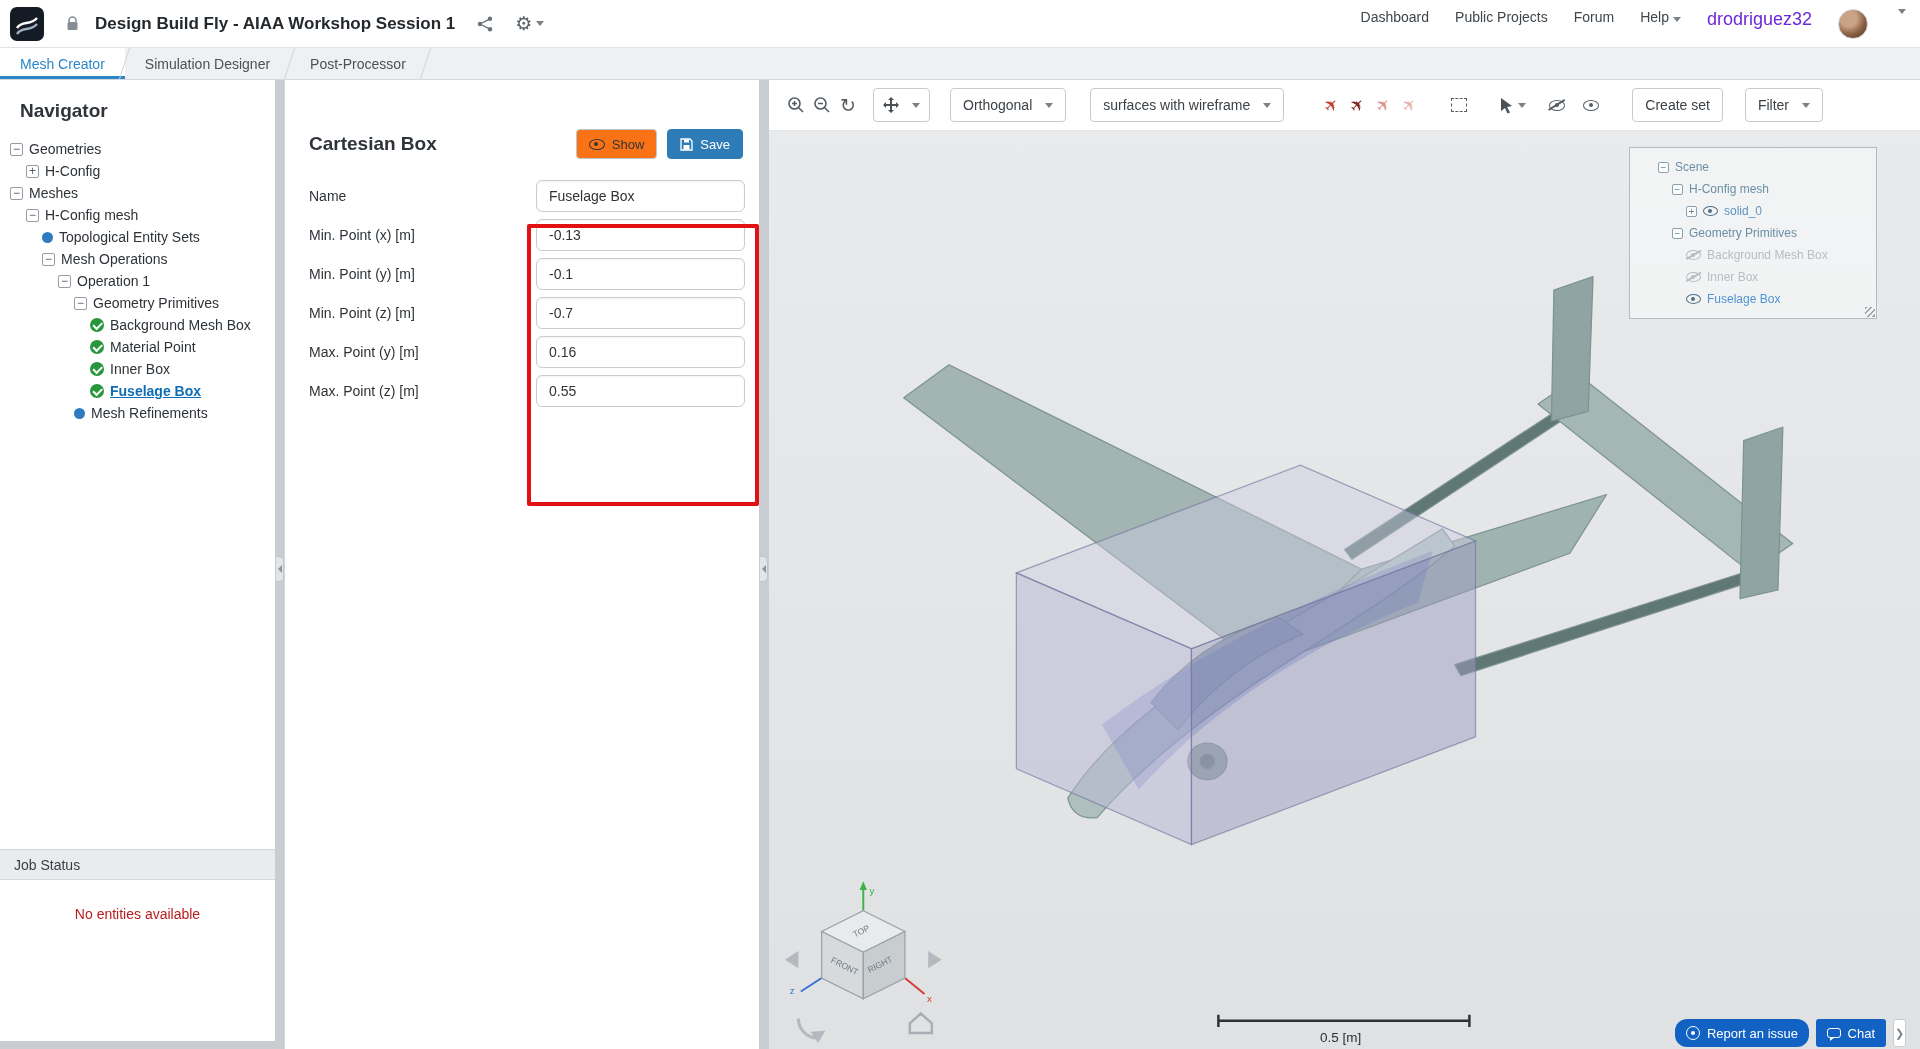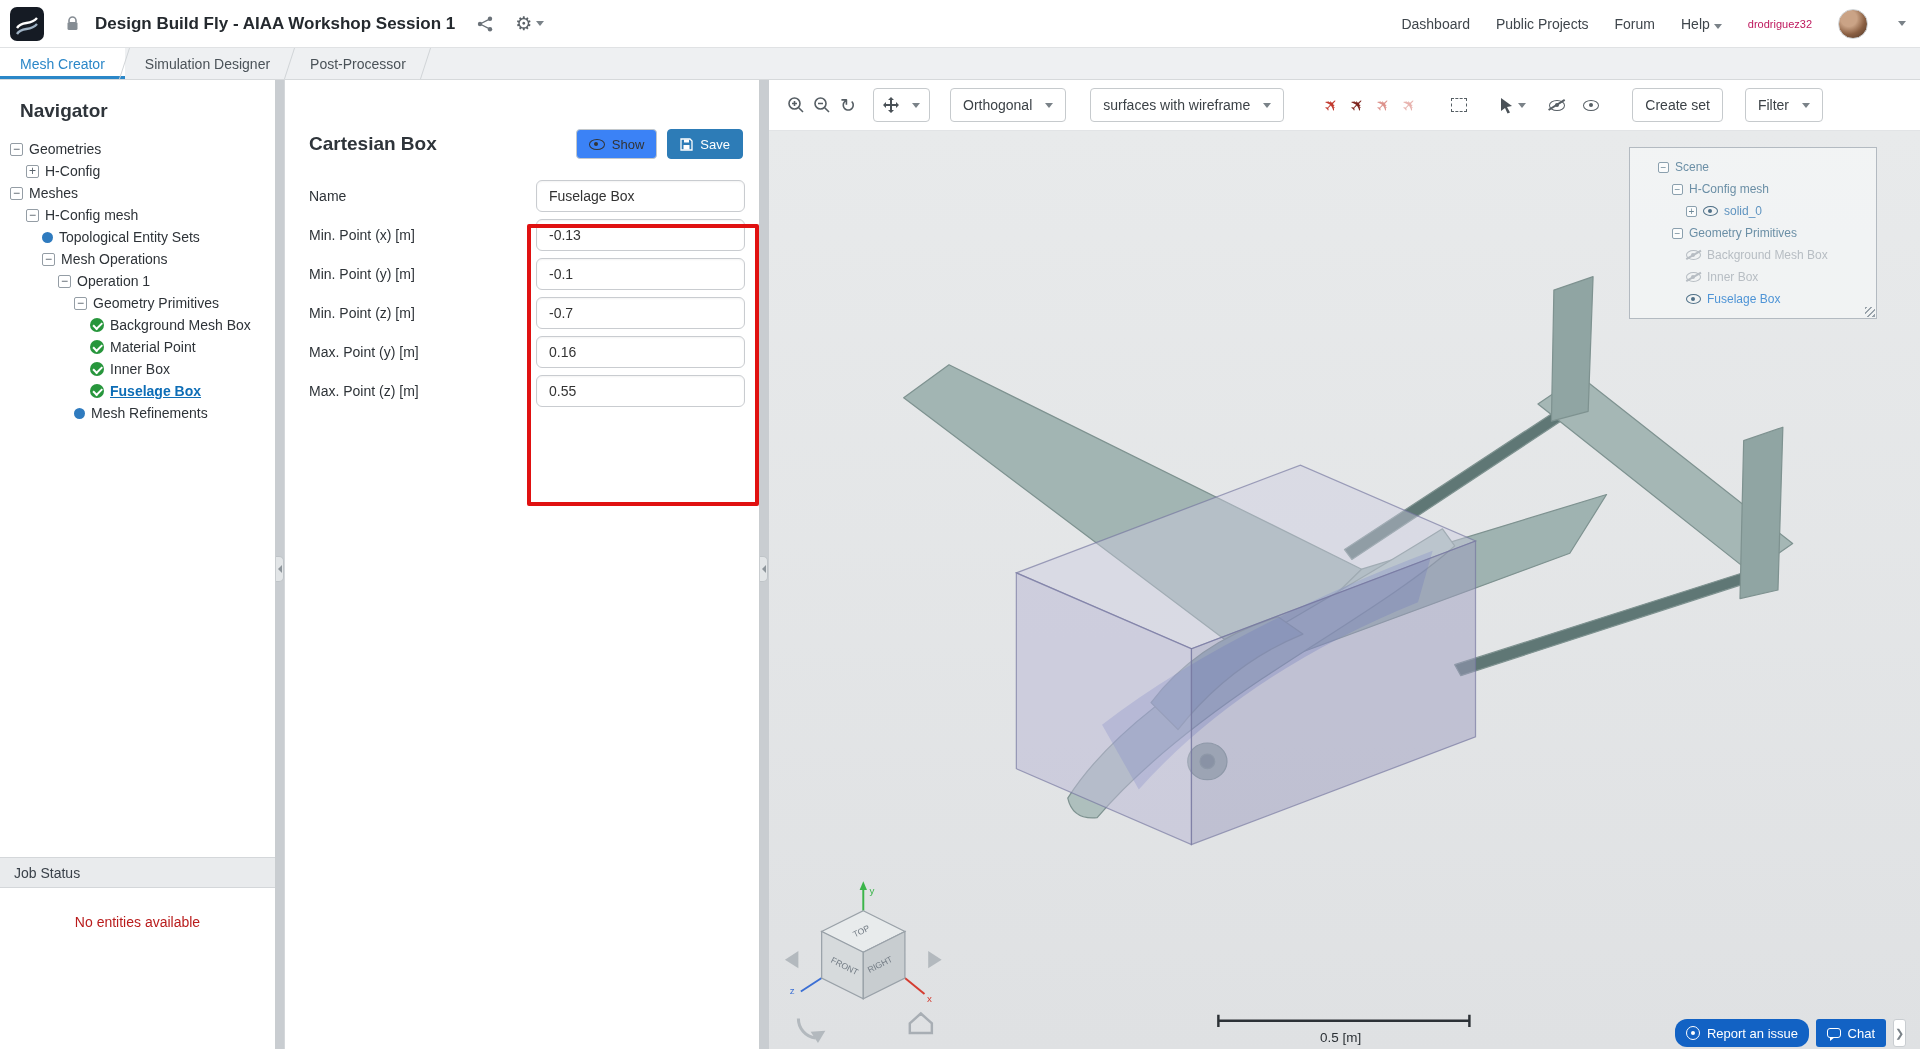--- a/index.html
+++ b/index.html
@@ -10,37 +10,37 @@
   .topbar { position:absolute; top:0; left:0; right:0; height:48px; background:#fff;
     border-bottom:1px solid #e0e2e4; display:flex; align-items:center; z-index:30; }
   .logo { width:34px; height:34px; border-radius:7px; margin-left:10px; background:#151b24;
     display:flex; align-items:center; justify-content:center; flex:0 0 auto; cursor:pointer; }
   .lock { margin-left:20px; flex:0 0 auto; }
   .proj-title { font-size:17px; font-weight:bold; color:#24292e; margin-left:16px; white-space:nowrap; }
   .hicon { margin-left:22px; color:#6a7178; display:flex; align-items:center; }
   .gear { font-size:19px; line-height:1; color:#5a6167; }
   .chev { display:inline-block; width:0; height:0; border-left:4px solid transparent;
     border-right:4px solid transparent; border-top:5px solid #7a8288; margin-left:4px; }
-  .top-right { margin-left:auto; display:flex; align-items:center; gap:26px; padding-right:14px; }
+  .top-right { margin-left:auto; display:flex; gap:26px; padding-right:14px; }
   .top-link { font-size:14px; color:#3f464c; text-decoration:none; white-space:nowrap; cursor:pointer; }
-  .username { font-size:11px; color:#be185d; }
+  .username { font-size:18px; color:#6d28d9; }
   .avatar { width:30px; height:30px; border-radius:50%; border:1px solid #cfd3d6;
     background:radial-gradient(circle at 35% 30%, #caa386 0 30%, #8a5f42 60%, #4c3527 100%); }
 
   
   .tabbar { position:absolute; top:48px; left:0; right:0; height:32px; background:#eef0f2;
     border-bottom:1px solid #d6d9db; display:flex; z-index:25; }
   .tab { position:relative; display:flex; align-items:center; padding:0 20px; font-size:14px;
     color:#4a5258; cursor:pointer; }
   .tab::after { content:''; position:absolute; right:0; top:0; bottom:0; width:1px;
     background:#d0d4d7; transform:skewX(-18deg); }
   .tab.active { background:#fff; color:#2b87c8; box-shadow:inset 0 -3px 0 #2b87c8; }
 
   
-  .navigator { position:absolute; top:80px; left:0; width:276px; bottom:0; background:#fff;
+  .navigator { position:absolute; top:80px; left:0; width:276px; bottom:8px; background:#fff;
     border-right:1px solid #c9cdd0; }
   .props { position:absolute; top:80px; left:284px; width:476px; bottom:0; background:#fff;
     border-left:1px solid #d4d7da; border-right:1px solid #c9cdd0; }
   .viewport { position:absolute; top:80px; left:769px; right:0; bottom:0; background:#e4e6e8; }
 
   .divider-handle { position:absolute; width:8px; height:26px; top:556px; background:#e2e5e7;
     border:1px solid #bfc4c8; border-left:none; border-radius:0 5px 5px 0; z-index:20; cursor:col-resize; }
   .divider-handle::after { content:''; position:absolute; left:2px; top:8px; width:0; height:0;
     border-top:4px solid transparent; border-bottom:4px solid transparent; border-right:4px solid #8d959b; }
   .dh1 { left:276px; } .dh2 { left:760px; }
@@ -65,21 +65,21 @@
   .job { position:absolute; left:0; right:0; bottom:0; height:192px; border-top:1px solid #d4d7da; }
   .job-h { height:30px; background:#e9ebed; border-bottom:1px solid #d4d7da; display:flex;
     align-items:center; padding-left:14px; font-size:14px; color:#3a4149; }
   .job-b { padding-top:26px; text-align:center; font-size:14px; color:#b91c1c; }
 
   
   .props-h { display:flex; align-items:center; padding:14px 16px 0 24px; height:50px;margin-top:32px; }
   .props-title { font-size:19px; font-weight:bold; color:#2e343a; flex:1; }
   .btn { height:30px; border-radius:4px; font-size:13px; display:flex; align-items:center;
     gap:7px; padding:0 12px; cursor:pointer; font-family:inherit; }
-  .btn-show { background:#3b82f6; border:1px solid #c2c7cb; color:#333; margin-right:10px; }
+  .btn-show { background:#f97316; border:1px solid #c2c7cb; color:#333; margin-right:10px; }
   .btn-save { background:#2d7cb7; border:1px solid #2d7cb7; color:#fff; }
   .eye { width:16px; height:11px; border:1.5px solid currentColor; border-radius:50%;
     position:relative; display:inline-block; flex:0 0 auto; }
   .eye::after { content:''; position:absolute; width:4px; height:4px; border-radius:50%;
     background:currentColor; top:2px; left:4.5px; }
   .eye.off::before { content:''; position:absolute; left:-3px; top:3.5px; width:19px; height:1.5px;
     background:currentColor; transform:rotate(-32deg); }
 
   .form { position:relative; padding:18px 0 0 24px; }
   .frow { display:flex; align-items:center; height:32px; margin-bottom:7px; }

